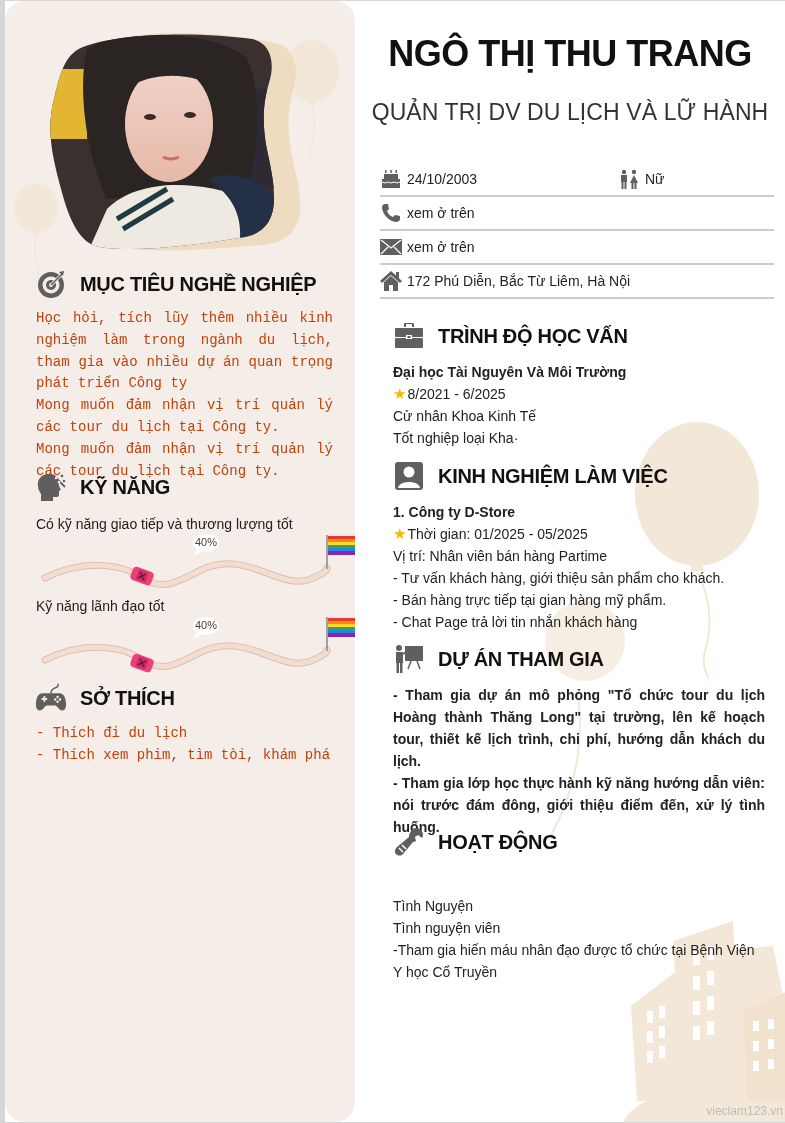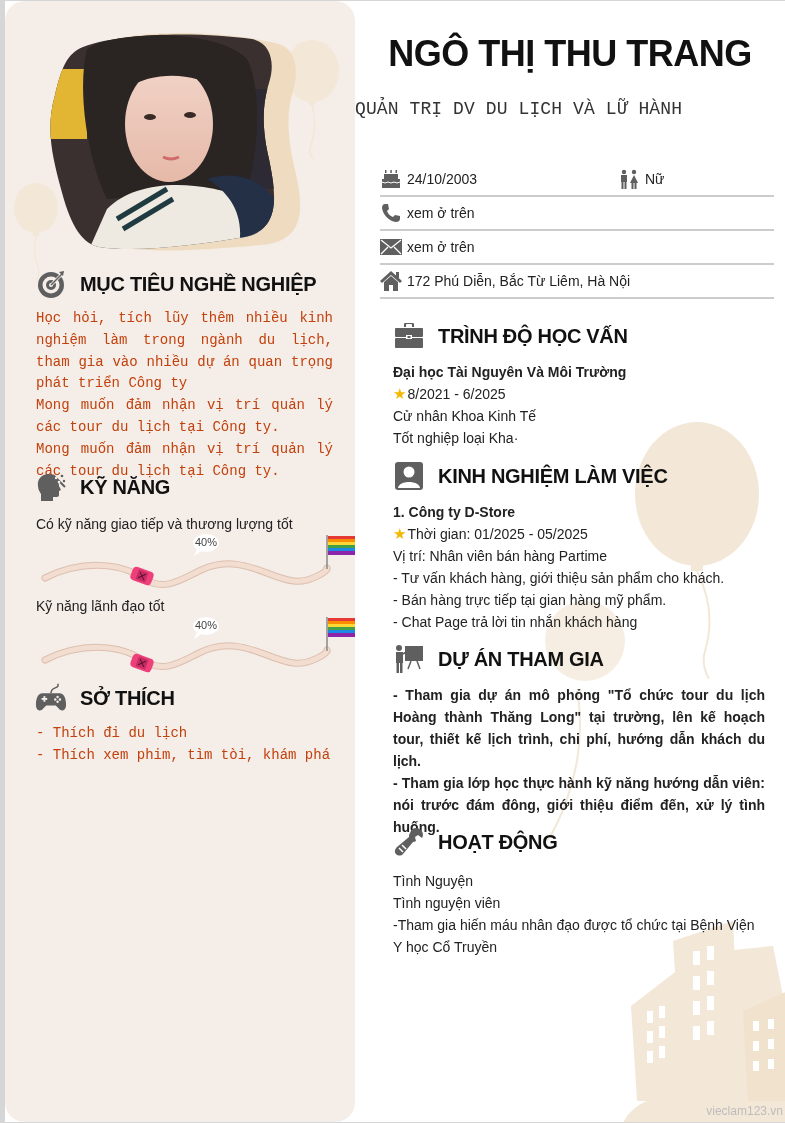--- a/index.html
+++ b/index.html
@@ -21,21 +21,21 @@
   .sec-head .title { font-size: 20px; font-weight: bold; color: #111; letter-spacing: -0.3px; font-family: "Liberation Sans", sans-serif; }
 
   .para { position: absolute; font-size: 14px; line-height: 21.8px; color: #c2410c; text-align: justify; font-family: Liberation Mono, monospace; }
   .para div { }
 
   .skill-label { position: absolute; font-size: 14px; color: #222; }
   .skill-bar { position: absolute; }
   .bubble { position: absolute; width: 30px; height: 22px; font-size: 11px; color: #444; text-align: center; line-height: 16px; margin-left: 40px; }
 
   .name { position: absolute; left: 0; top: 32px; width: 430px; text-align: center; font-size: 36px; font-weight: bold; color: #111; letter-spacing: -0.5px; }
-  .role { position: absolute; left: 0; top: 98px; width: 430px; text-align: left; font-size: 18px; color: #333; letter-spacing: 0.1px; font-family: Liberation Mono, monospace; }
+  .role { position: absolute; left: 0; top: 98px; width: 430px; text-align: center; font-size: 23px; color: #333; letter-spacing: 0.1px; }
 
   .info-row { position: absolute; left: 25px; width: 394px; height: 34px; border-bottom: 2px solid #cccccc; display: flex; align-items: center; font-size: 14px; color: #222; }
   .info-row .ic { width: 22px; height: 22px; margin-right: 5px; display: flex; align-items: center; justify-content: center; }
   .info-cell { display: flex; align-items: center; }
 
   .rtext { position: absolute; left: 38px; width: 372px; font-size: 14px; line-height: 22px; color: #222; }
   .rtext .bold { font-weight: bold; }
   .rtext.justify { text-align: justify; font-weight: bold; }
   .star { color: #f5b800; font-size: 15px; margin-right: 1px; }
 
@@ -361,21 +361,21 @@
 
     <div class="sec-head" style="left:38px;top:825px">
       <span class="ic">
         <svg width="30" height="30" viewBox="0 0 30 30">
           <path d="M22 1 C26 1 29 4 29 8 C29 9 28.5 10 28 11 L24 8 L21 10 L22 14 C21 14.5 20 15 19 15 L9 27 C7 29 4 29 2 27 C0 25 1 22 3 20 L15 10 C15 9 15 7 16 6 C17 3 19 1 22 1Z" fill="#5f5f5f"></path>
           <path d="M8 18 L12 22 M5 21 L9 25" stroke="#ffffff" stroke-width="1.5"></path>
         </svg>
       </span>
       <span class="title">HOẠT ĐỘNG</span>
     </div>
-    <div class="rtext" style="top:869px">
+    <div class="rtext" style="top:894px">
       <div>Tình Nguyện</div>
       <div>Tình nguyện viên</div>
       <div>-Tham gia hiến máu nhân đạo được tổ chức tại Bệnh Viện Y học Cổ Truyền</div>
     </div>
 
     <div class="watermark">vieclam123.vn</div>
   </div>
 </div>
 
 </body></html>

